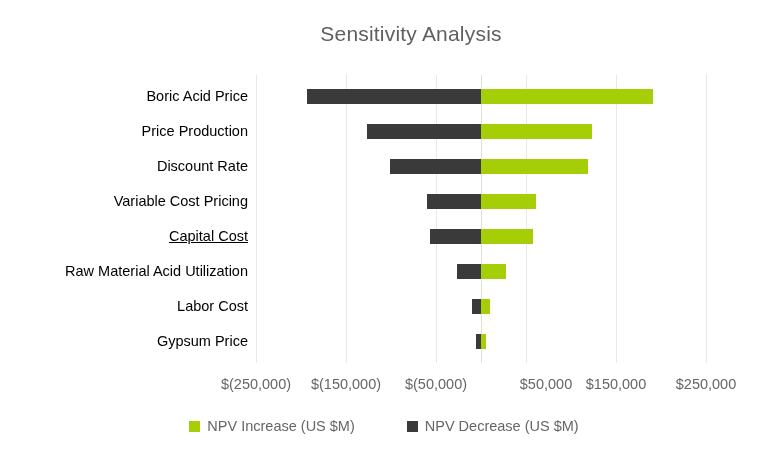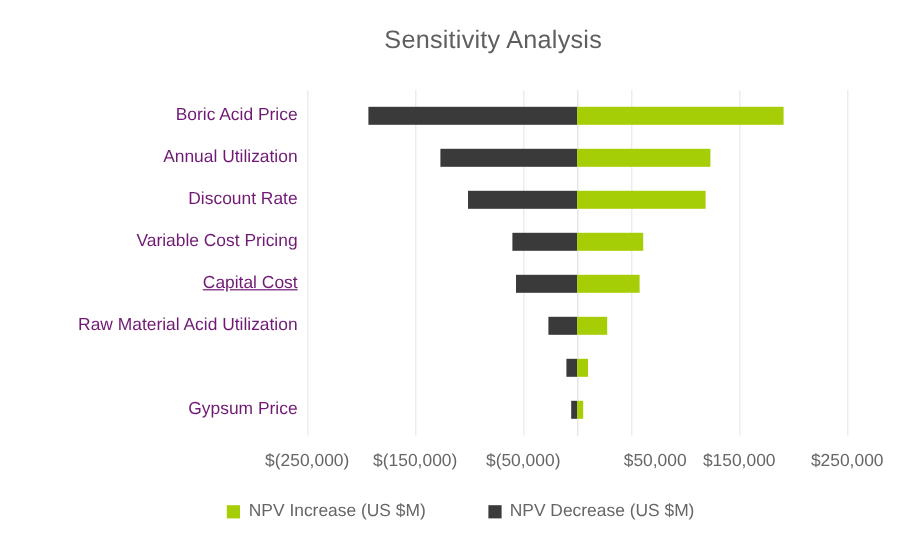--- a/index.html
+++ b/index.html
@@ -78,21 +78,21 @@
     top: 75px;
     width: 248px;
     height: 288px;
   }
   .cat-label {
     position: absolute;
     right: 0;
     width: 248px;
     text-align: right;
     font-size: 14.5px;
-    color: #701a75;
+    color: #000000;
     white-space: nowrap;
     line-height: 15px;
   }
 
   
   #axis-labels {
     position: absolute;
     left: 0;
     top: 374px;
     width: 736px;
@@ -138,25 +138,26 @@
 </style>
 </head>
 <body>
 
 <div id="chart-root">
 
   <div id="chart-title">Sensitivity Analysis</div>
 
   <div id="category-labels">
       <div class="cat-label" style="top: 14px;">Boric Acid Price</div>
-      <div class="cat-label" style="top: 49px;">Annual Utilization</div>
+      <div class="cat-label" style="top: 49px;">Price Production</div>
       <div class="cat-label" style="top: 84px;">Discount Rate</div>
       <div class="cat-label" style="top: 119px;">Variable Cost Pricing</div>
       <div class="cat-label" style="top: 154px; text-decoration: underline;">Capital Cost</div>
       <div class="cat-label" style="top: 189px;">Raw Material Acid Utilization</div>
+      <div class="cat-label" style="top: 224px;">Labor Cost</div>
       <div class="cat-label" style="top: 259px;">Gypsum Price</div>
     </div>
 
   <div id="plot-area">
       <div class="gridline" style="left: 0px;"></div>
       <div class="gridline" style="left: 90px;"></div>
       <div class="gridline" style="left: 180px;"></div>
       <div class="gridline" style="left: 270px;"></div>
       <div class="gridline" style="left: 360px;"></div>
       <div class="gridline" style="left: 450px;"></div>

